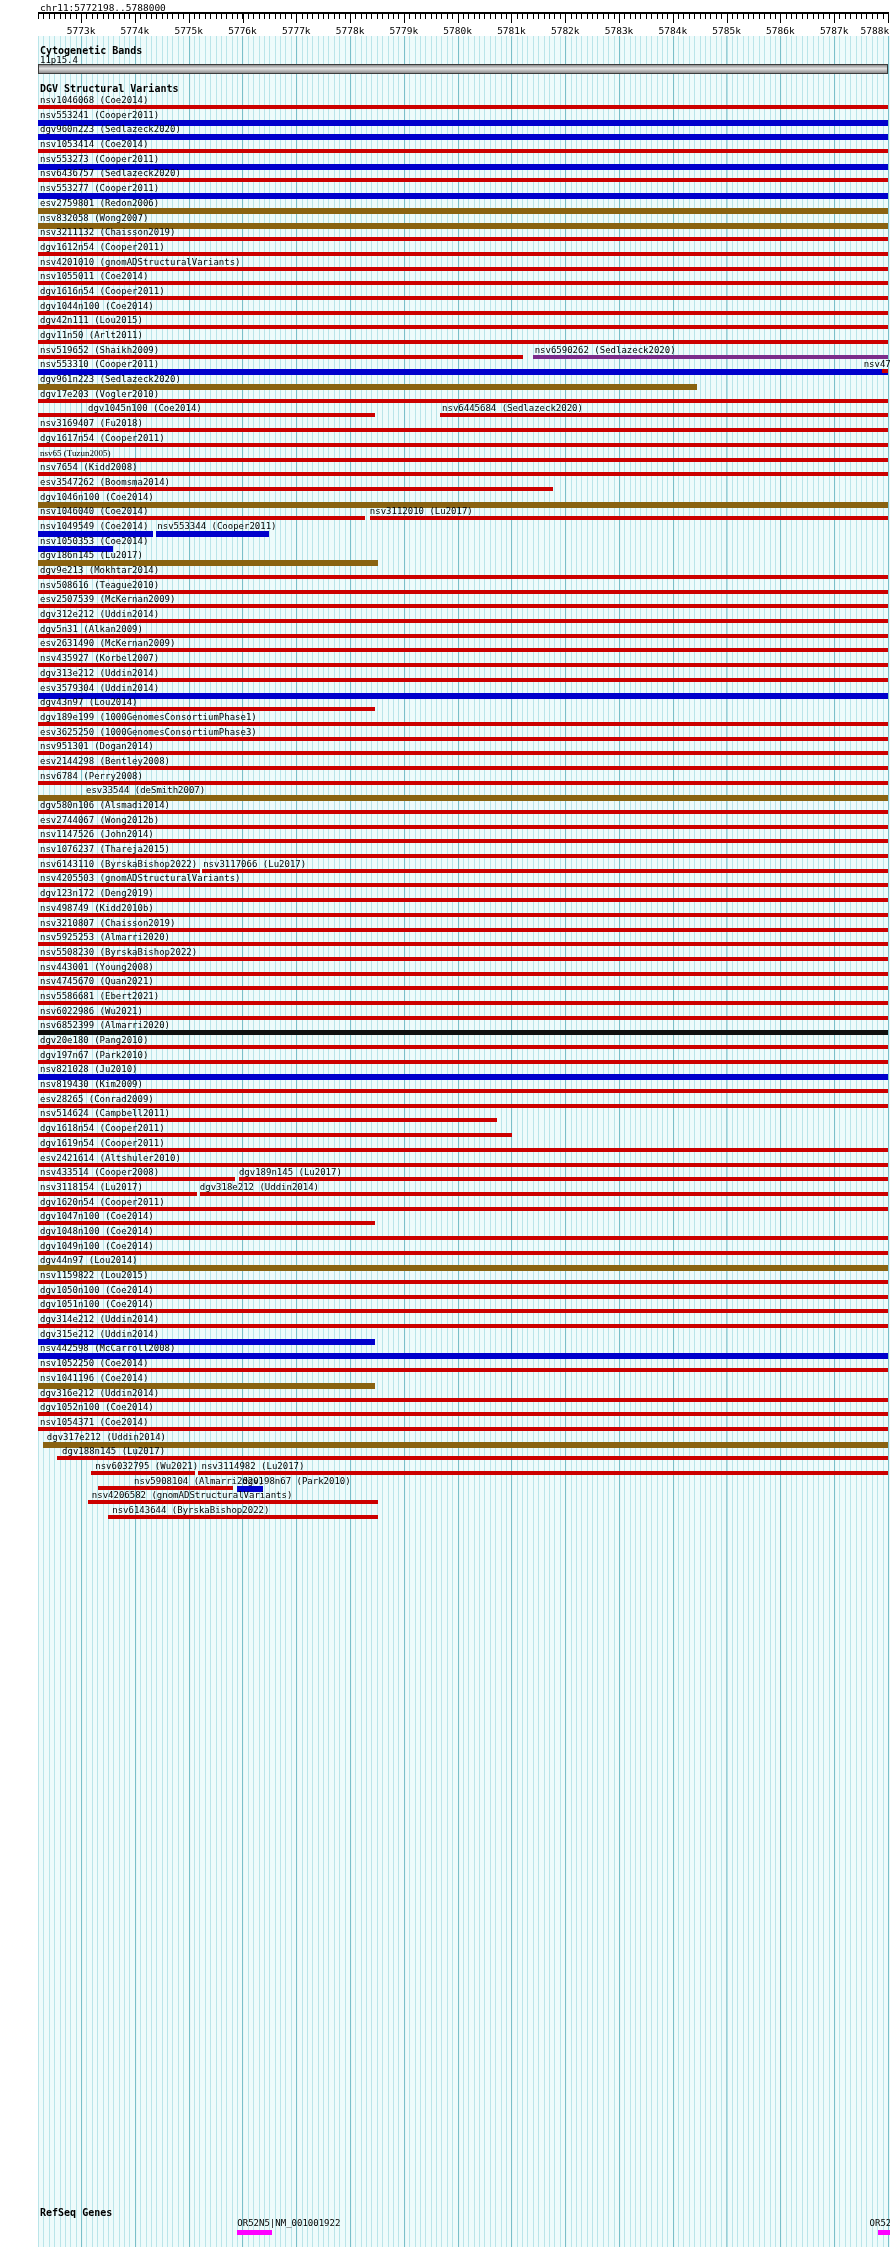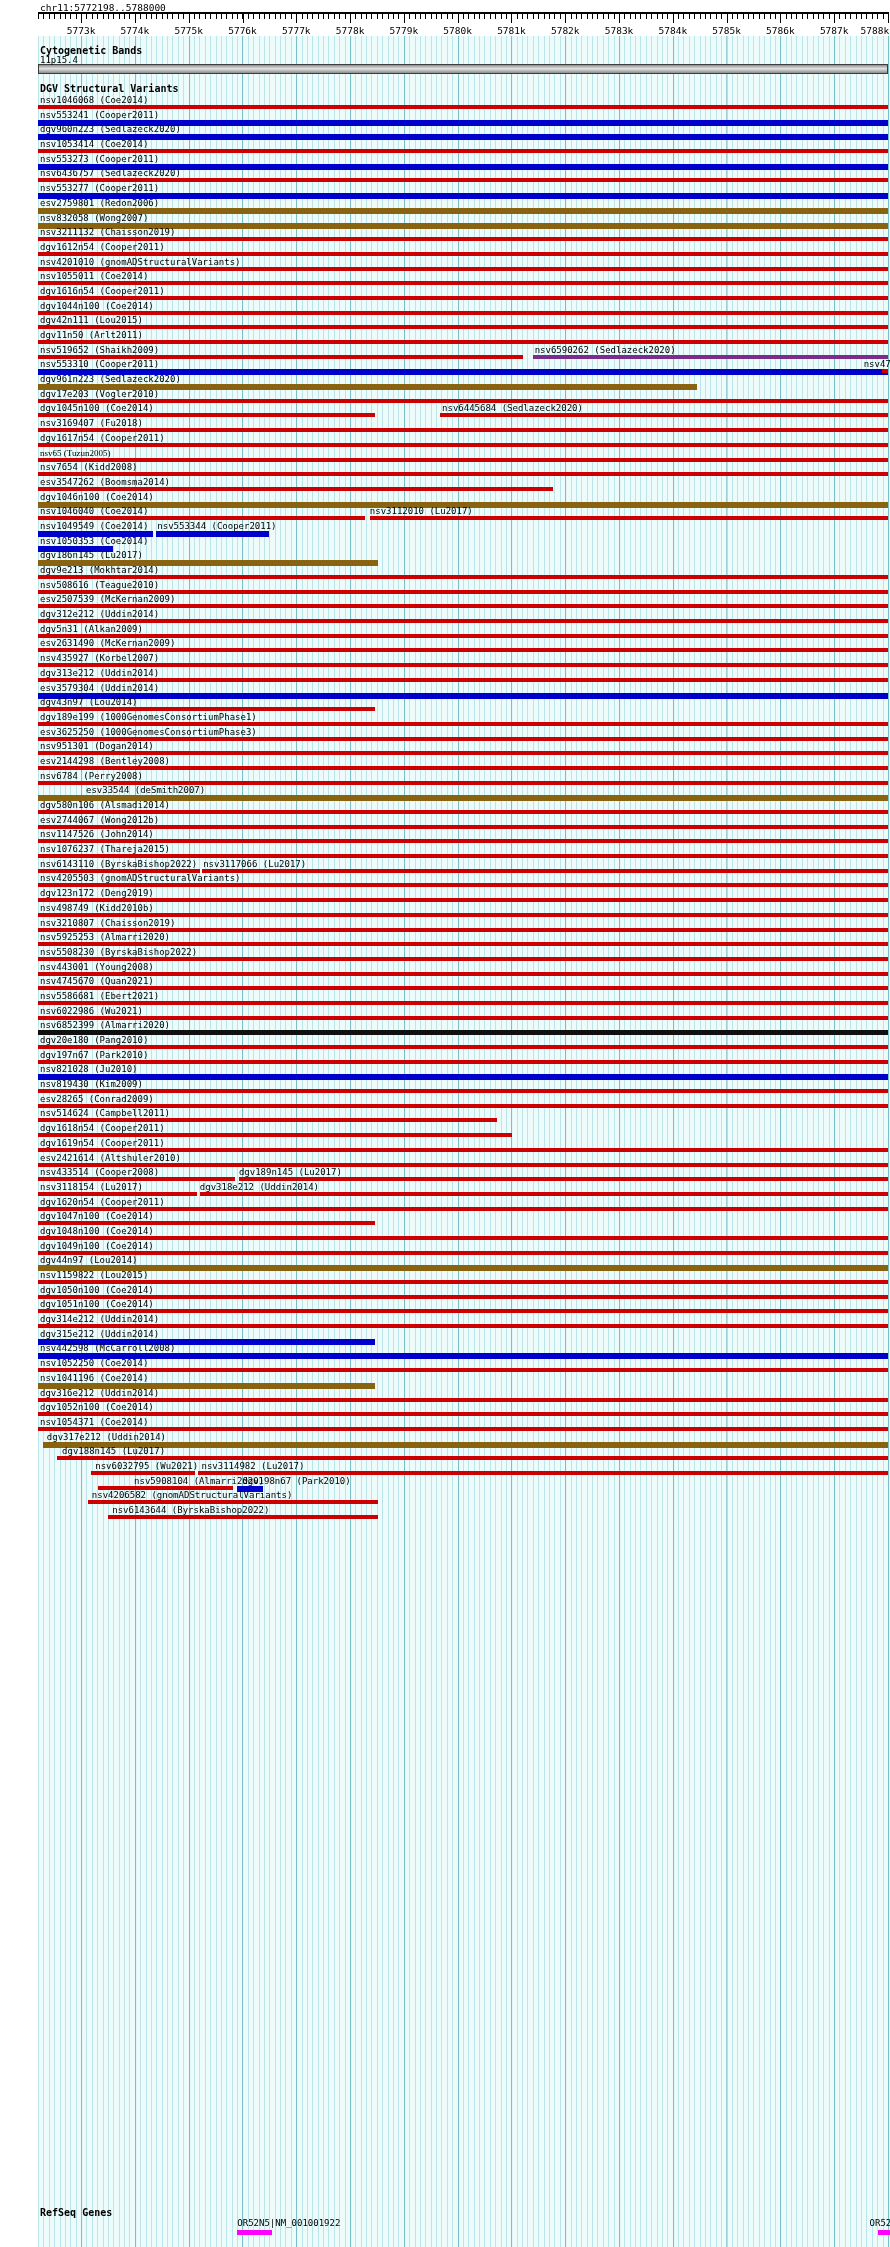--- a/index.html
+++ b/index.html
@@ -189,21 +189,21 @@
       </div>
       <div class="vrow">
         <span class="vlabel" style="left: 0%;">dgv961n223 (Sedlazeck2020)</span>
         <div class="vbar" style="left: 0%; width: 77.5%; background: rgb(138, 99, 17); height: 6px;"></div>
       </div>
       <div class="vrow">
         <span class="vlabel" style="left: 0%;">dgv17e203 (Vogler2010)</span>
         <div class="vbar" style="left: 0%; width: 100%; background: rgb(204, 0, 0); height: 4px;"></div>
       </div>
       <div class="vrow">
-        <span class="vlabel" style="left: 0%;">dgv1045n100 (Coe2014)</span>
+        <span class="vlabel" style="left: 0%; padding-left: 48px;">dgv1045n100 (Coe2014)</span>
         <div class="vbar" style="left: 0%; width: 39.6%; background: rgb(204, 0, 0); height: 4px;"></div>
         <span class="vlabel" style="left: 47.3%;">nsv6445684 (Sedlazeck2020)</span>
         <div class="vbar" style="left: 47.3%; width: 52.7%; background: rgb(204, 0, 0); height: 4px;"></div>
       </div>
       <div class="vrow">
         <span class="vlabel" style="left: 0%;">nsv3169407 (Fu2018)</span>
         <div class="vbar" style="left: 0%; width: 100%; background: rgb(204, 0, 0); height: 4px;"></div>
       </div>
       <div class="vrow">
         <span class="vlabel" style="left: 0%;">dgv1617n54 (Cooper2011)</span>

